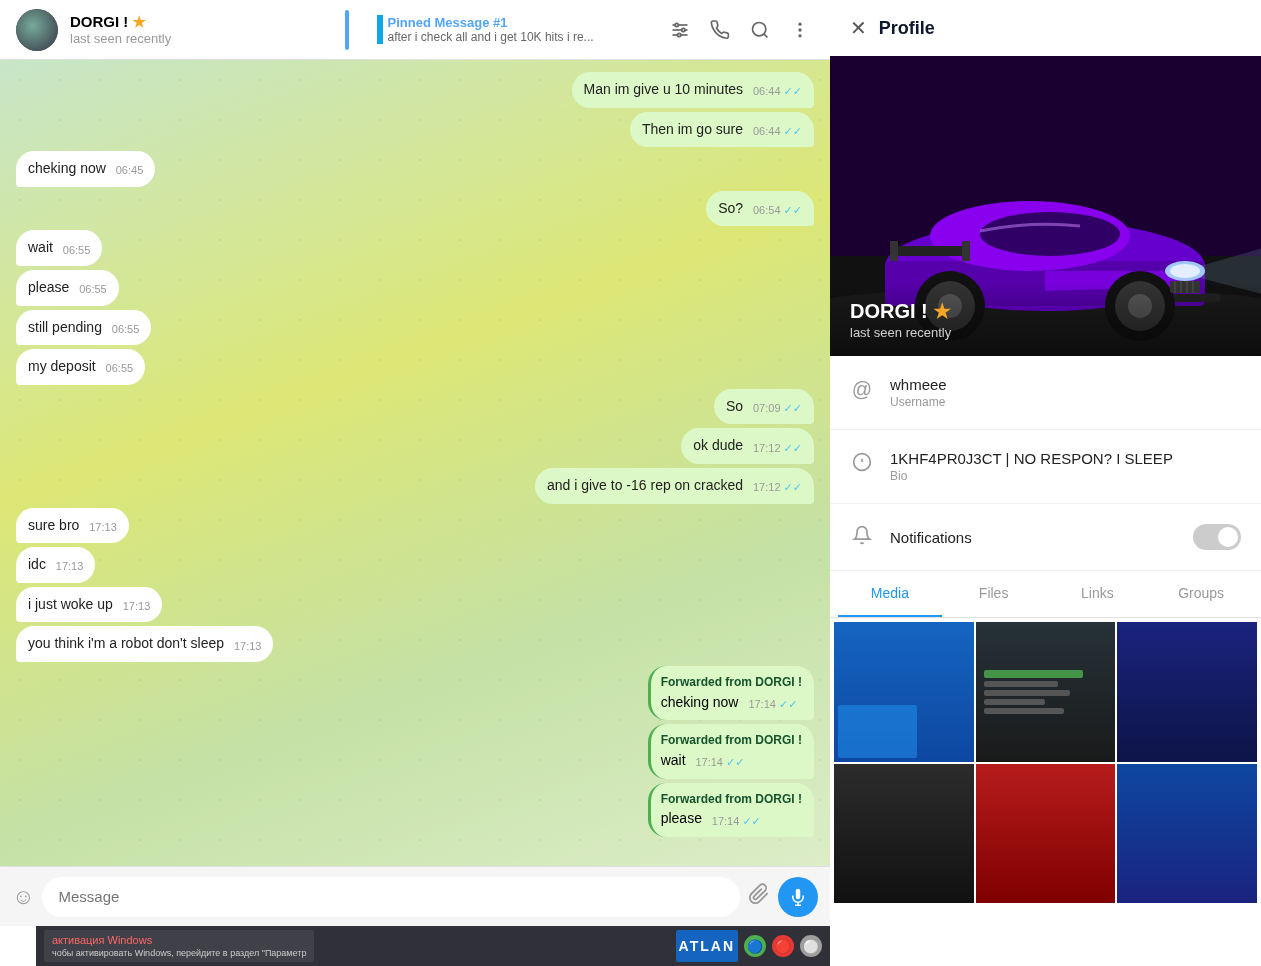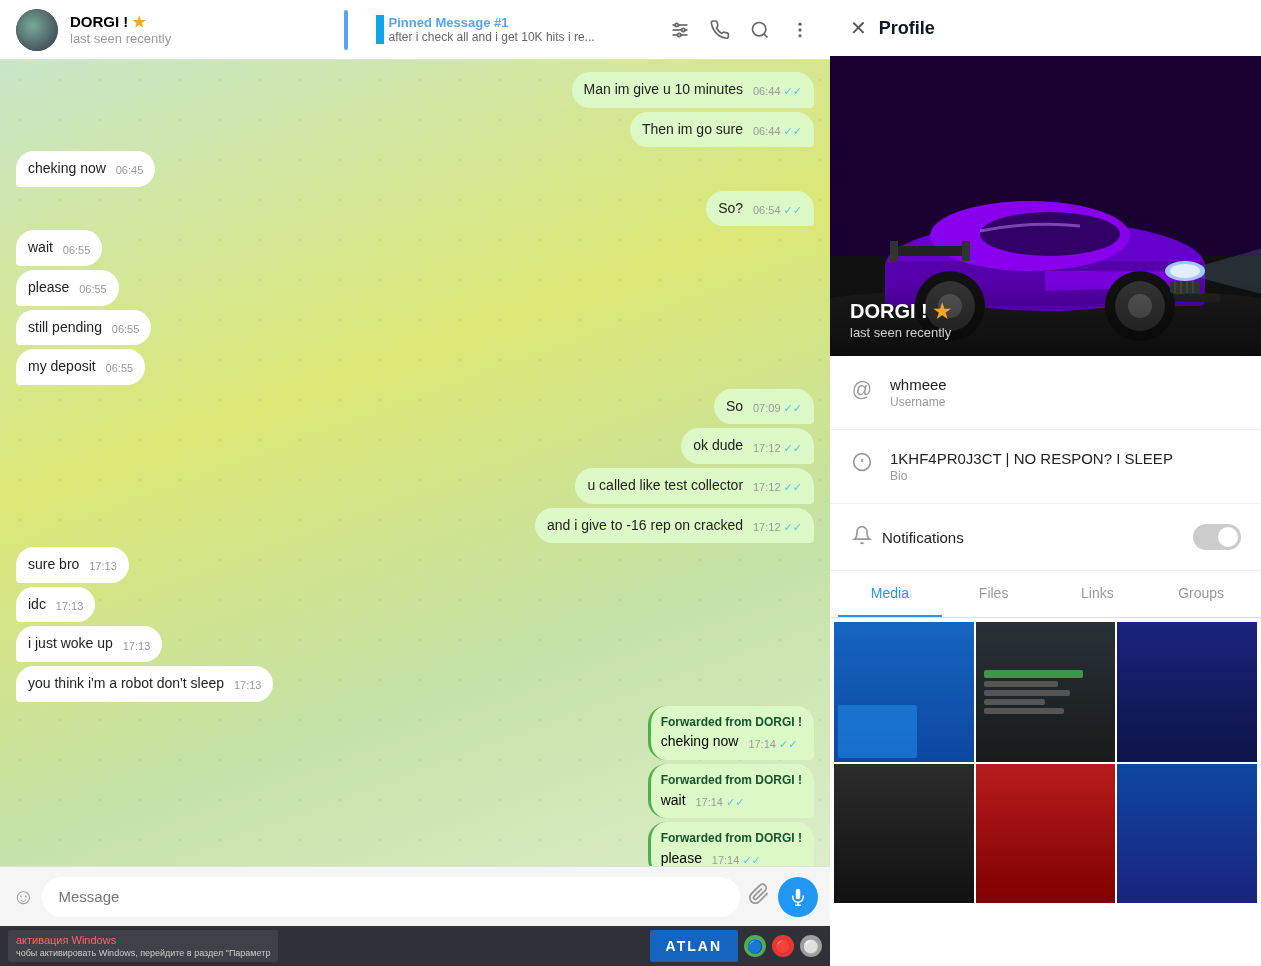--- a/index.html
+++ b/index.html
@@ -37,21 +37,21 @@
       width: 100%;
       height: 100%;
       background: radial-gradient(circle at 40% 40%, #7a9, #334);
       border-radius: 50%;
     }
     .chat-header-info { flex: 1; }
     .chat-header-name { font-size: 15px; font-weight: 600; color: #000; }
     .chat-header-status { font-size: 13px; color: #999; }
     .pinned-message {
       flex: 1;
-      border-left: 8px solid #0ea5e9;
+      border-left: 6px solid #0ea5e9;
       padding-left: 5px;
       margin: 0 16px;
       cursor: pointer;
     }
     .pinned-message-title { font-size: 13px; color: #54a5f5; font-weight: 600; }
     .pinned-message-text { font-size: 12px; color: #666; white-space: nowrap; overflow: hidden; text-overflow: ellipsis; max-width: 220px; }
     .header-icons { display: flex; gap: 12px; align-items: center; }
     .header-icon { width: 28px; height: 28px; display: flex; align-items: center; justify-content: center; color: #666; font-size: 18px; cursor: pointer; }
 
     
@@ -211,21 +211,21 @@
     }
     .profile-info-icon { font-size: 20px; color: #999; margin-top: 2px; width: 24px; text-align: center; }
     .profile-info-content {}
     .profile-info-value { font-size: 15px; color: #222; }
     .profile-info-label { font-size: 12px; color: #999; margin-top: 2px; }
 
     .profile-notifications-row {
       display: flex;
       align-items: center;
       padding: 12px 20px;
-      gap: 8px;
+      gap: 16px;
     }
     .profile-notif-icon { font-size: 20px; color: #999; width: 24px; text-align: center; }
     .profile-notif-label { flex: 1; font-size: 15px; color: #222; }
     .toggle {
       width: 48px;
       height: 26px;
       background: #ccc;
       border-radius: 13px;
       position: relative;
       cursor: pointer;
@@ -399,26 +399,20 @@
           </div>
         </div>
 
         <div class="msg-row outgoing">
           <div class="msg-bubble outgoing">
             <span class="msg-content">ok dude</span>
             <span class="msg-time">17:12 <span class="ticks">✓✓</span></span>
           </div>
         </div>
 
-        <div class="msg-row outgoing">
-          <div class="msg-bubble outgoing">
-            <span class="msg-content">u called like test collector</span>
-            <span class="msg-time">17:12 <span class="ticks">✓✓</span></span>
-          </div>
-        </div>
 
         <div class="msg-row outgoing">
           <div class="msg-bubble outgoing">
             <span class="msg-content">and i give to -16 rep on cracked</span>
             <span class="msg-time">17:12 <span class="ticks">✓✓</span></span>
           </div>
         </div>
 
         <div class="msg-row incoming">
           <div class="msg-bubble incoming">
@@ -486,27 +480,27 @@
       <div class="input-mic">
         <svg width="18" height="18" viewBox="0 0 24 24" fill="white">
           <path d="M12 1a3 3 0 0 0-3 3v8a3 3 0 0 0 6 0V4a3 3 0 0 0-3-3z"></path>
           <path d="M19 10v2a7 7 0 0 1-14 0v-2" stroke="white" fill="none" stroke-width="2"></path>
           <line x1="12" y1="19" x2="12" y2="23" stroke="white" stroke-width="2"></line>
           <line x1="8" y1="23" x2="16" y2="23" stroke="white" stroke-width="2"></line>
         </svg>
       </div>
     </div>
 
-    <div style="height:40px; background:rgba(30,30,40,0.92); display:flex; align-items:center; padding:0 8px; gap:6px; flex-shrink:0;">
+    <div style="height:40px; background:rgba(30,30,40,0.92); display:flex; align-items:center; padding:0 8px; gap:6px; flex-shrink:0;margin-left:36px;">
       <div style="color:#ff6666; font-size:11px; padding:4px 8px; background:rgba(255,255,255,0.08); border-radius:2px; cursor:pointer;">
         <span>активация Windows</span>
         <br>
         <span style="font-size:9px; color:#ccc;">чобы активировать Windows, перейдите в раздел "Параметр</span>
       </div>
-      <div style="margin-left:auto; background:#1565c0; padding:0 16px; height:32px; display:flex; align-items:center; font-size:14px; font-weight:700; color:#fff; letter-spacing:2px; border-radius:2px;">
+      <div style="margin-left:auto; background:#1565c0; padding:0 3px; height:32px; display:flex; align-items:center; font-size:14px; font-weight:700; color:#fff; letter-spacing:2px; border-radius:2px;">
         <span>ATLAN</span>
       </div>
       <div style="display:flex; gap:6px; align-items:center;">
         <div style="width:22px; height:22px; background:#4caf50; border-radius:50%; display:flex; align-items:center; justify-content:center; font-size:13px;">🔵</div>
         <div style="width:22px; height:22px; background:#e53935; border-radius:50%; display:flex; align-items:center; justify-content:center; font-size:13px;">🔴</div>
         <div style="width:22px; height:22px; background:#9e9e9e; border-radius:50%; display:flex; align-items:center; justify-content:center; font-size:13px;">⚪</div>
       </div>
     </div>
   </div>
 

